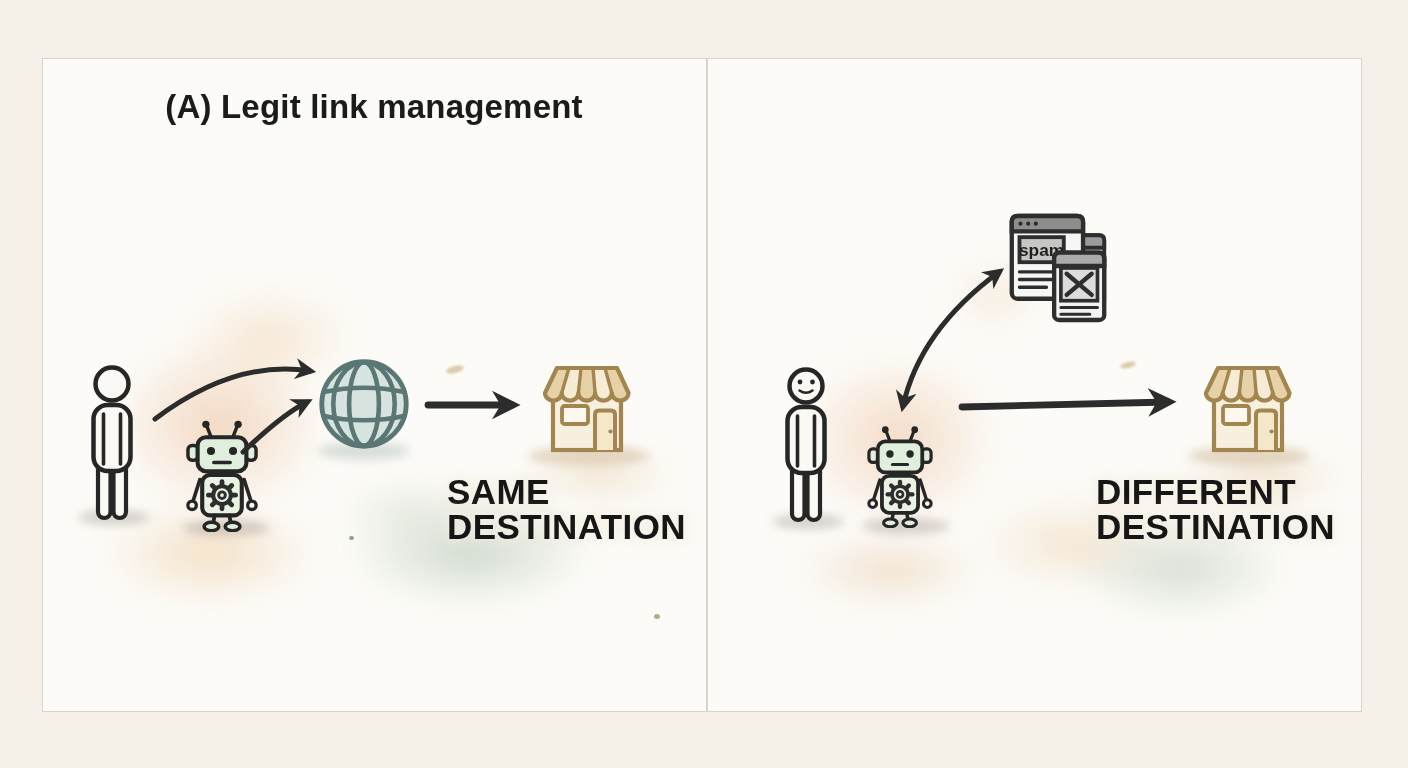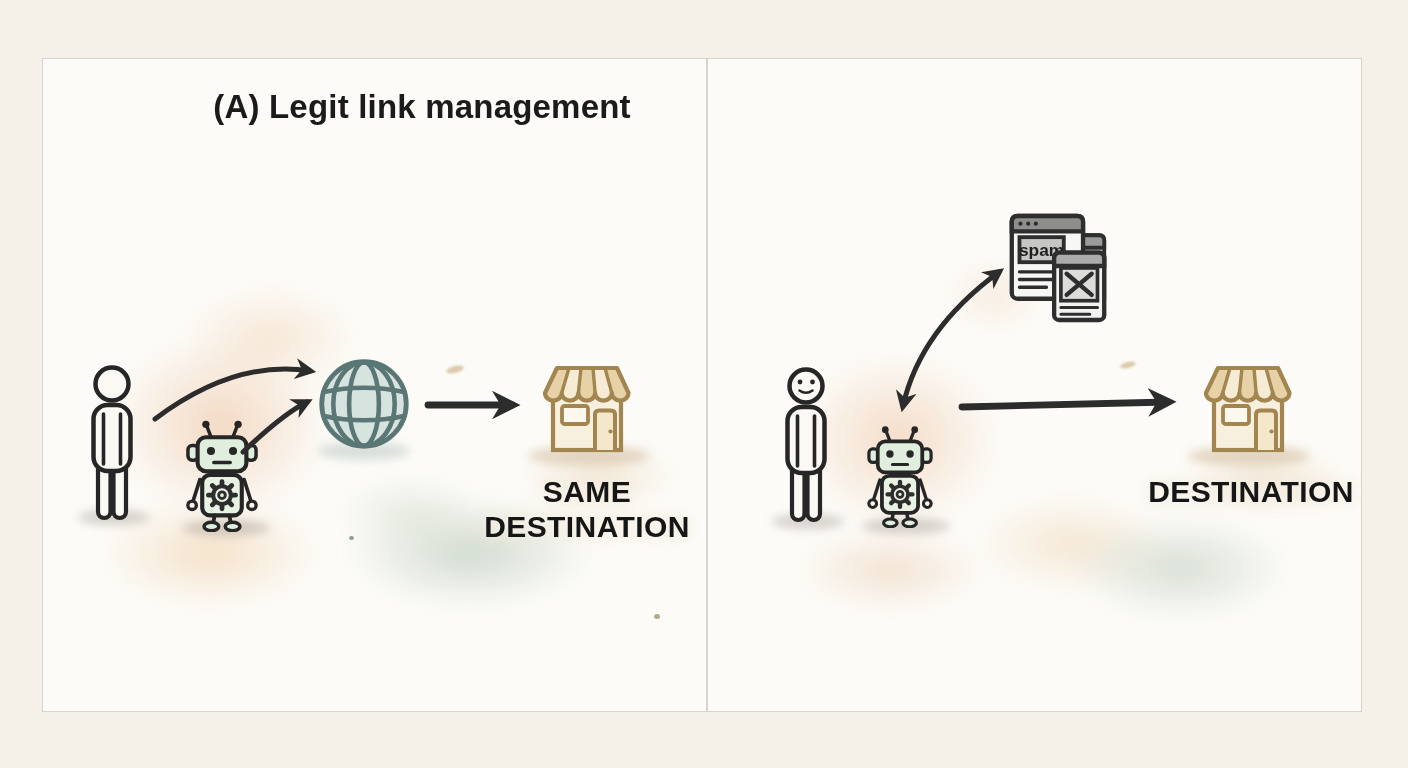--- a/index.html
+++ b/index.html
@@ -3,28 +3,28 @@
 <meta charset="utf-8">
 <style>
   html,body{margin:0;padding:0;background:#f5f1e9;}
   .stage{position:relative;width:1408px;height:768px;overflow:hidden;
          font-family:"Liberation Sans","DejaVu Sans",sans-serif;background:#f5f1e9;}
   .frame{position:absolute;left:42px;top:58px;width:1320px;height:654px;
          background:#fcfbf7;border:1.5px solid #d8d4cd;box-sizing:border-box;}
   .divider{position:absolute;left:706px;top:59px;width:1.5px;height:653px;background:#d8d4cd;}
   .panel-title{position:absolute;top:88px;font-size:33px;font-weight:700;color:#1b1b1b;
                text-align:center;letter-spacing:0.2px;}
-  #title-a{left:42px;width:664px;padding-left:48px;}
+  #title-a{left:42px;width:664px;}
   #title-b{left:706px;width:657px;}
   .wash{position:absolute;border-radius:50%;filter:blur(11px);pointer-events:none;}
   .speck{position:absolute;border-radius:50%;pointer-events:none;}
   .shadow{position:absolute;border-radius:50%;filter:blur(5px);pointer-events:none;}
   .icon{position:absolute;}
-  .dest-label{position:absolute;top:474px;font-size:30px;font-weight:700;color:#161616;
-              text-align:center;line-height:35px;letter-spacing:0.4px;
+  .dest-label{position:absolute;top:474px;font-size:35px;font-weight:700;color:#161616;
+              text-align:left;line-height:35px;letter-spacing:0.4px;
               text-shadow:0 0 10px rgba(247,240,228,.95),0 0 18px rgba(243,233,216,.8);}
   #label-a{left:447px;width:280px;}
   #label-b{left:1096px;width:310px;}
   .dest-label span{display:block;}
   .arrow-layer{position:absolute;left:0;top:0;width:1408px;height:768px;pointer-events:none;}
 </style>
 </head>
 <body>
 
 <div class="stage">
@@ -205,16 +205,17 @@
     <path d="M428 405 L512 405" fill="none" stroke="#2c2c2c" stroke-width="6.8" stroke-linecap="round" marker-end="url(#ah)"></path>
     <path d="M903 406 Q920 330 999 272" fill="none" stroke="#2c2c2c" stroke-width="5" stroke-linecap="round" marker-start="url(#ah)" marker-end="url(#ah)"></path>
     <path d="M962 407 L1168 402" fill="none" stroke="#2c2c2c" stroke-width="6.8" stroke-linecap="round" marker-end="url(#ah)"></path>
   </svg>
 
   <div class="dest-label" id="label-a">
     <span>SAME</span>
     <span>DESTINATION</span>
   </div>
   <div class="dest-label" id="label-b">
+    <span>DIFFERENT</span>
     <span>DESTINATION</span>
   </div>
 
 </div>
 
 </body></html>

